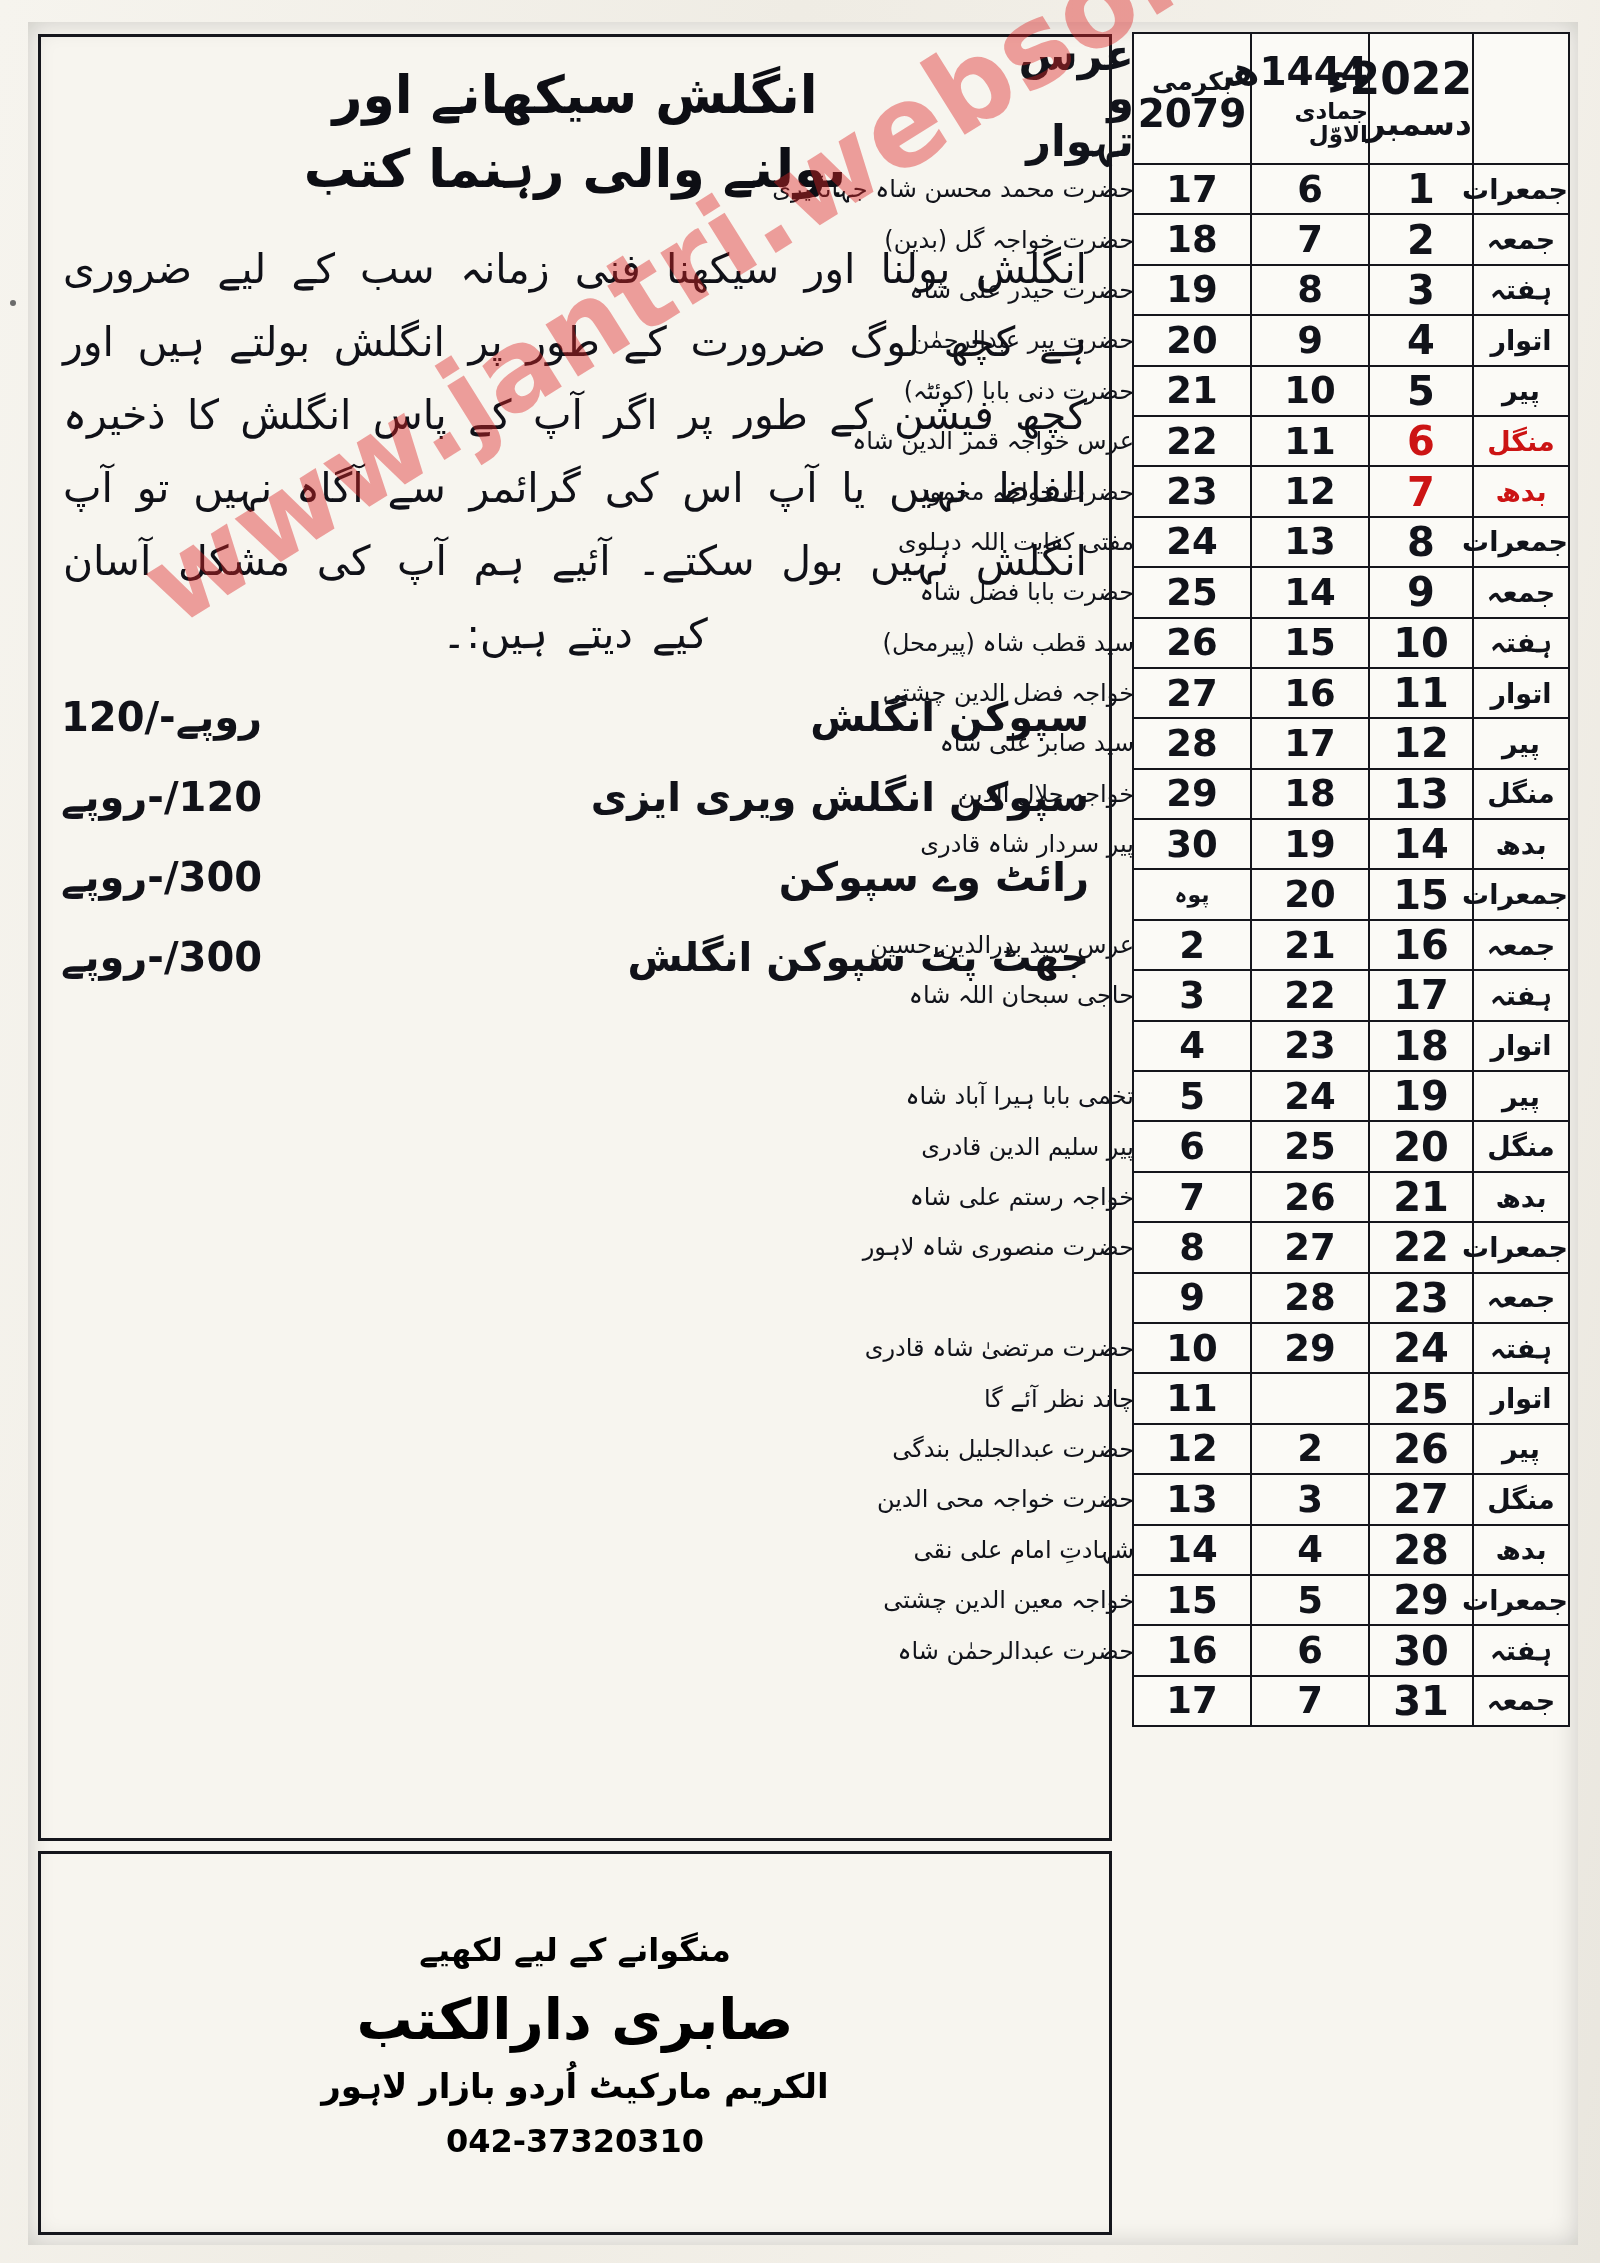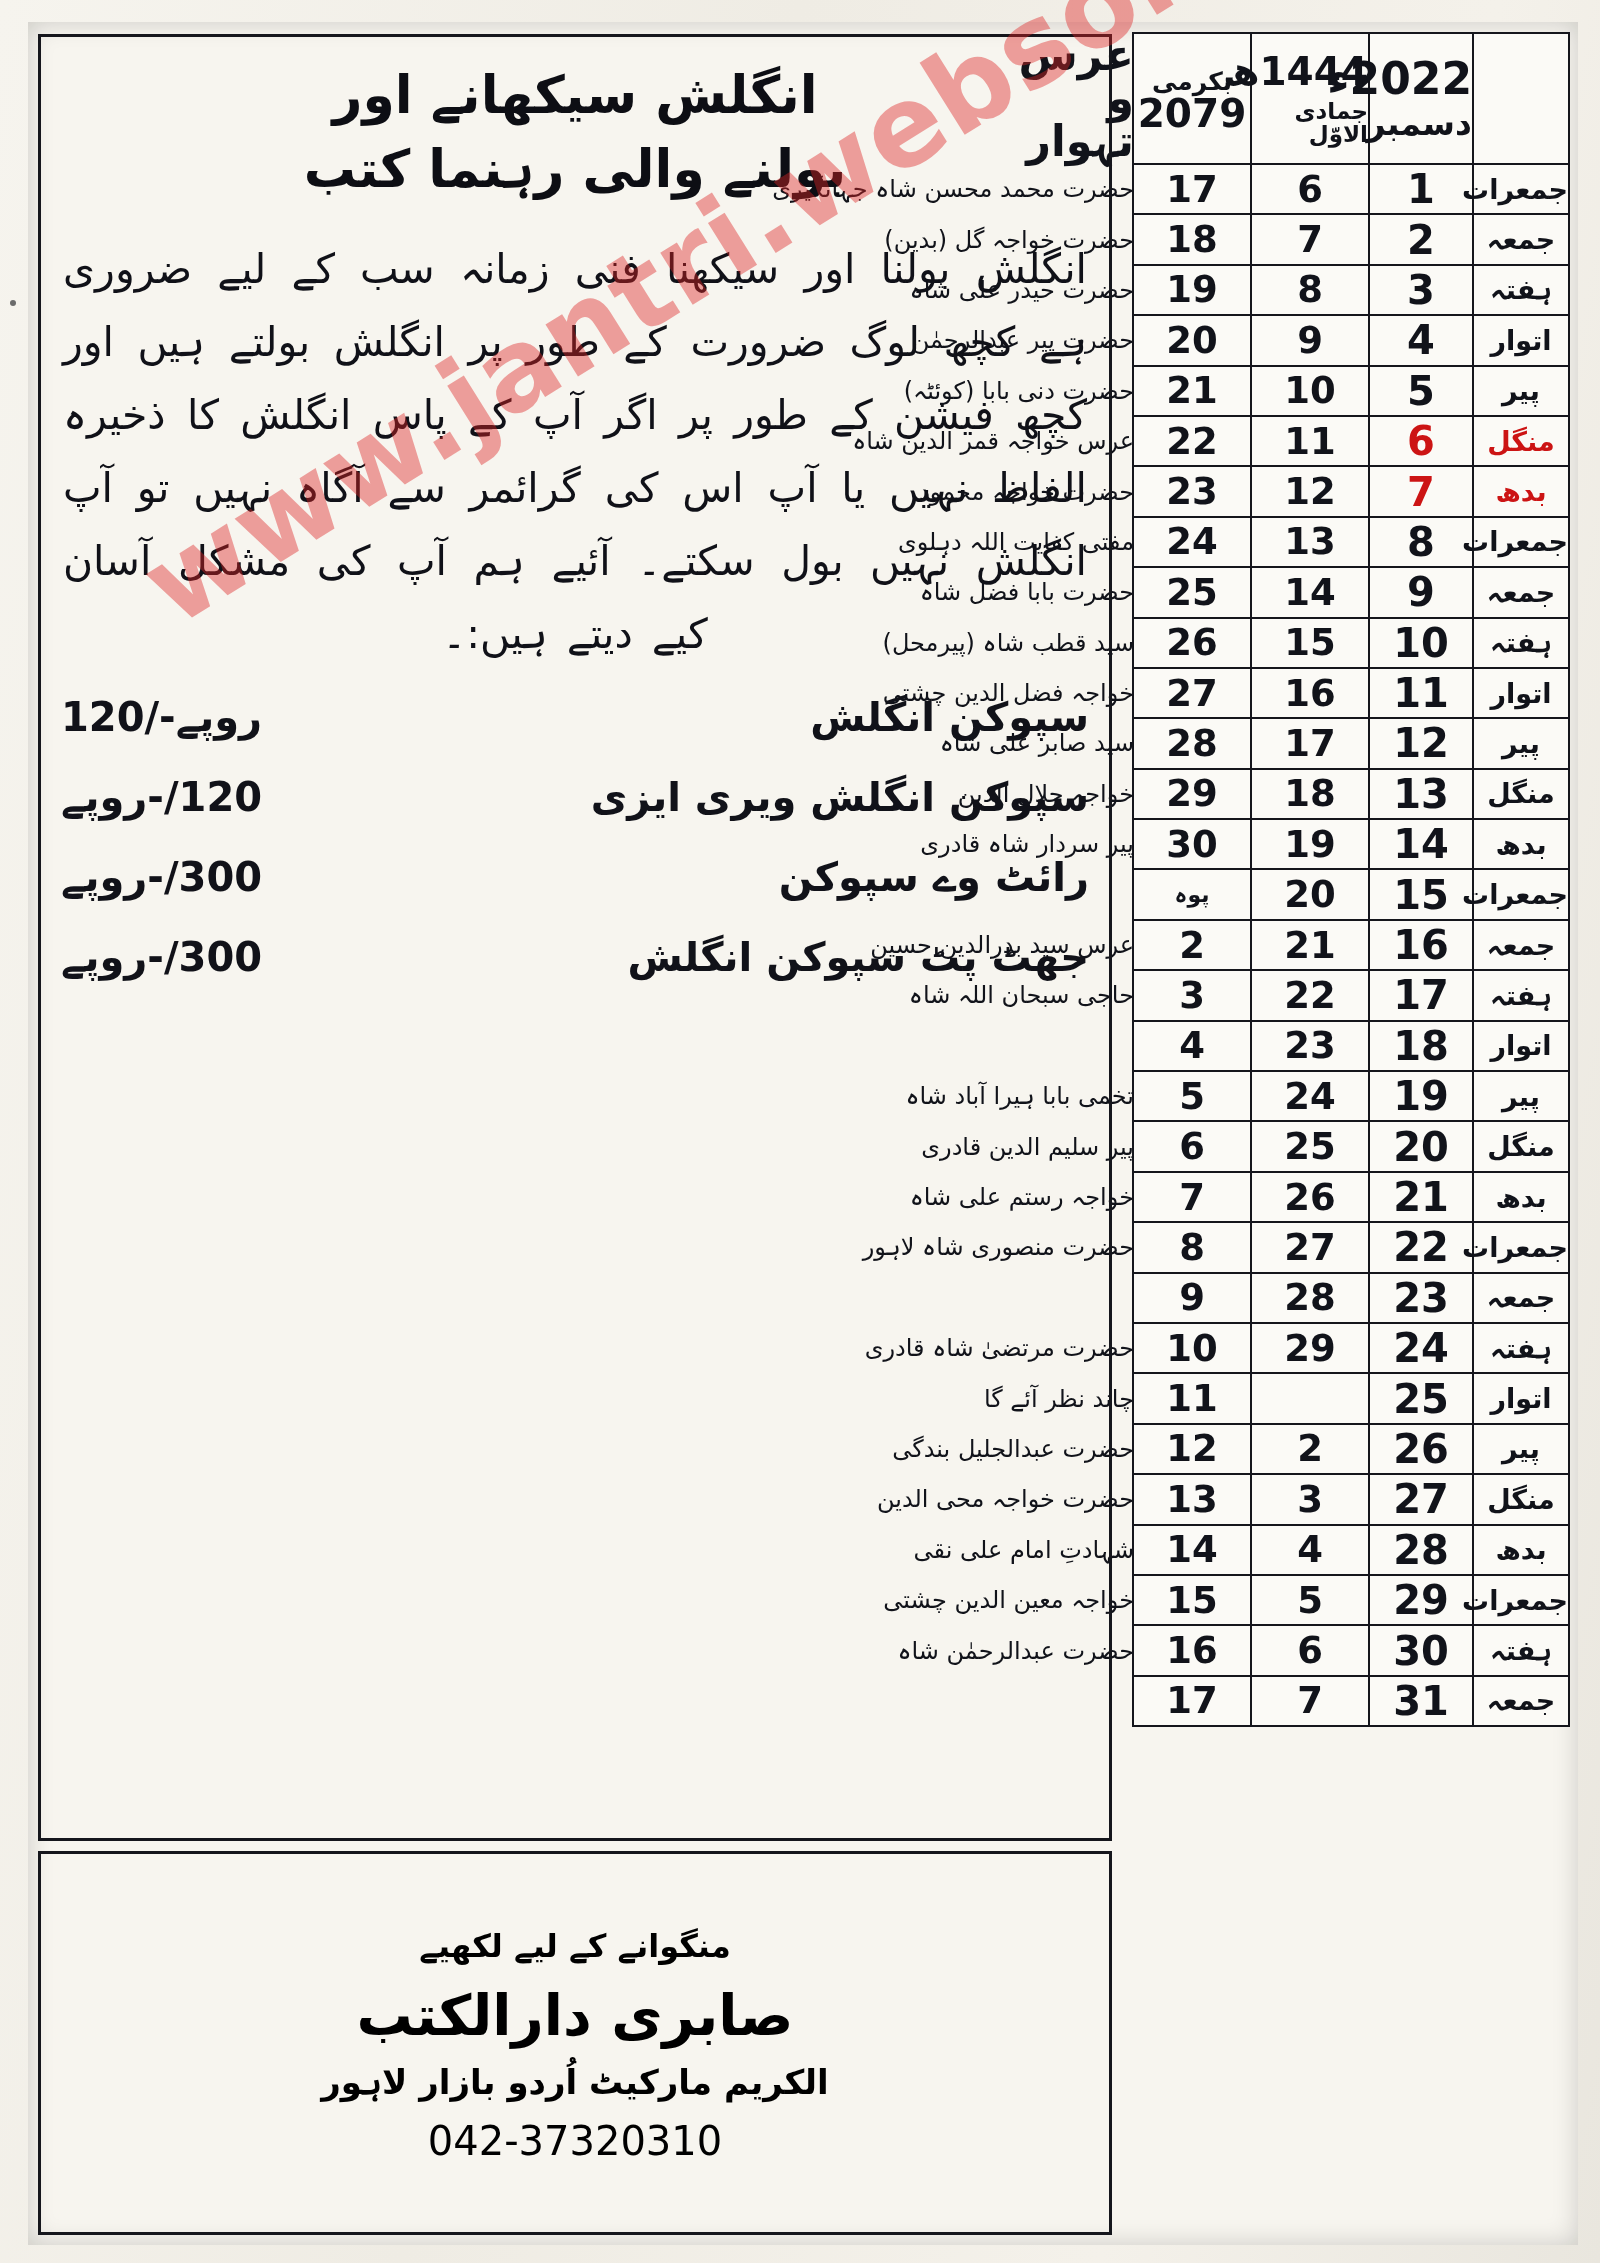--- a/index.html
+++ b/index.html
@@ -127,21 +127,21 @@
     display:flex;align-items:baseline;justify-content:space-between;
     font-size:40px;font-weight:bold;color:#111219;
     margin-bottom:34px;white-space:nowrap;
   }
   .price-row .pname{padding-left:18px;}
   .price-row .pval{letter-spacing:-0.5px;}
   .price-row.first .pval{direction:ltr;}
   .ad-foot .order-line{font-size:32px;font-weight:600;margin-bottom:18px;}
   .ad-foot .shop{font-size:56px;font-weight:bold;letter-spacing:-1px;margin-bottom:14px;}
   .ad-foot .addr{font-size:34px;font-weight:700;margin-bottom:16px;}
-  .ad-foot .phone{font-size:40px;font-weight:normal;direction:ltr;font-family:"DejaVu Sans",sans-serif;}
+  .ad-foot .phone{font-size:32px;font-weight:bold;direction:ltr;font-family:"DejaVu Sans",sans-serif;}
 
   
   .watermark{
     position:absolute;
     left:120px;top:540px;
     width:1180px;
     transform:rotate(-32deg);
     transform-origin:left top;
     font-family:"DejaVu Sans","Liberation Sans",sans-serif;
     font-size:112px;font-weight:bold;

